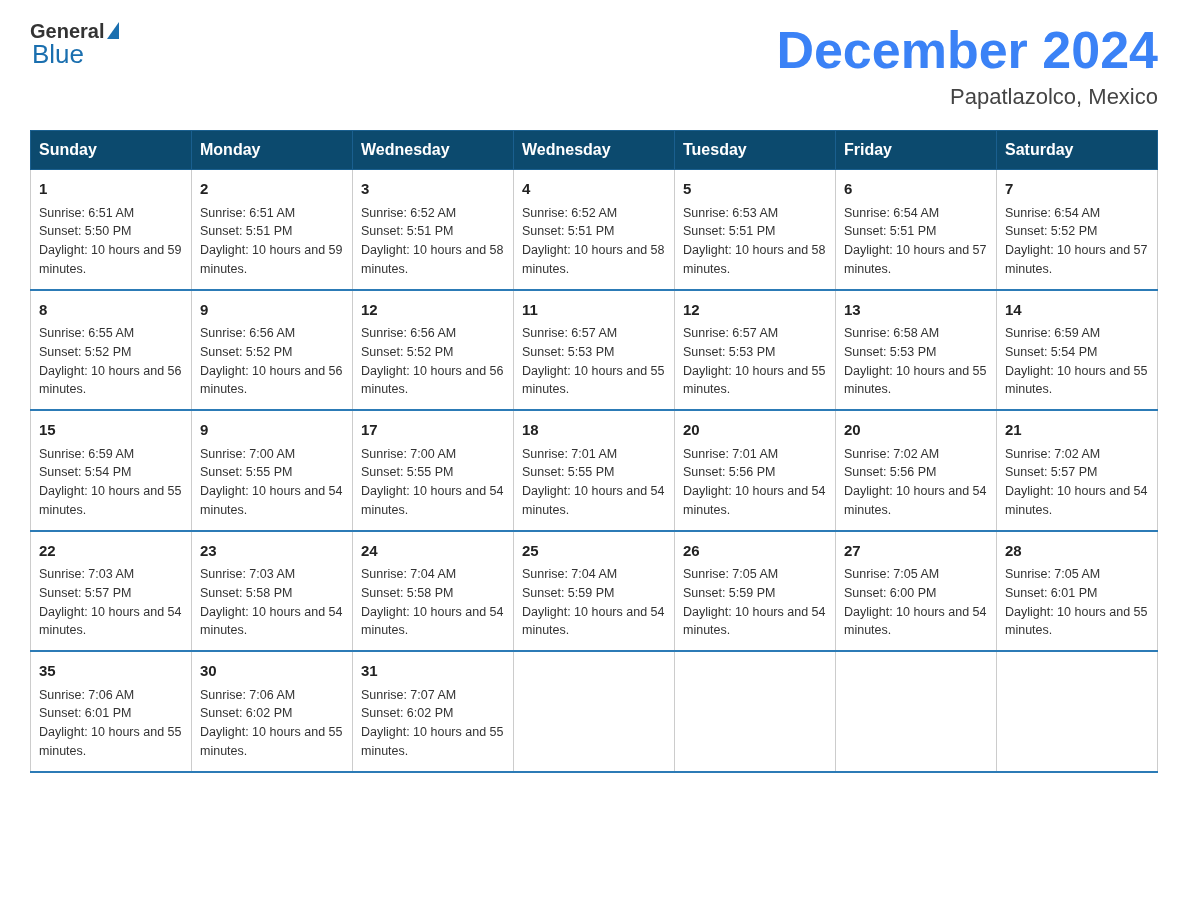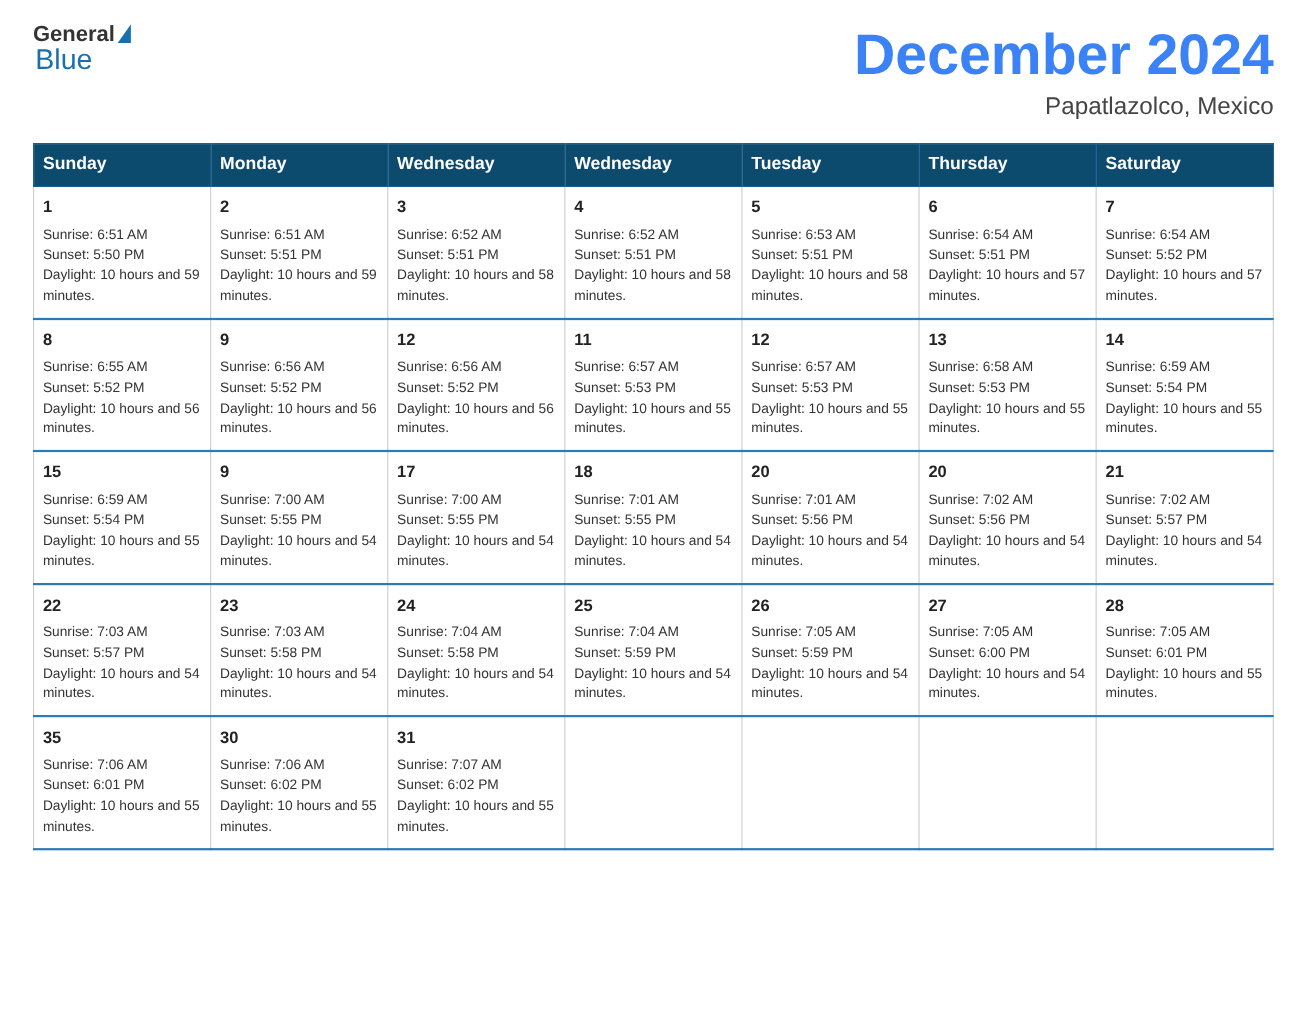--- a/index.html
+++ b/index.html
@@ -86,21 +86,21 @@
 </div>
 
 <table>
   <thead>
     <tr>
     <th>Sunday</th>
         <th>Monday</th>
         <th>Wednesday</th>
         <th>Wednesday</th>
         <th>Tuesday</th>
-        <th>Thursday</th>
+        <th>Friday</th>
         <th>Saturday</th>
       </tr>
   </thead>
   <tbody id="calendar-body">
   <tr>
         <td>
           <span class="day-num">1</span>
           <span>Sunrise: 6:51 AM</span><br>
           <span>Sunset: 5:50 PM</span><br>
           <span>Daylight: 10 hours and 59 minutes.</span>

